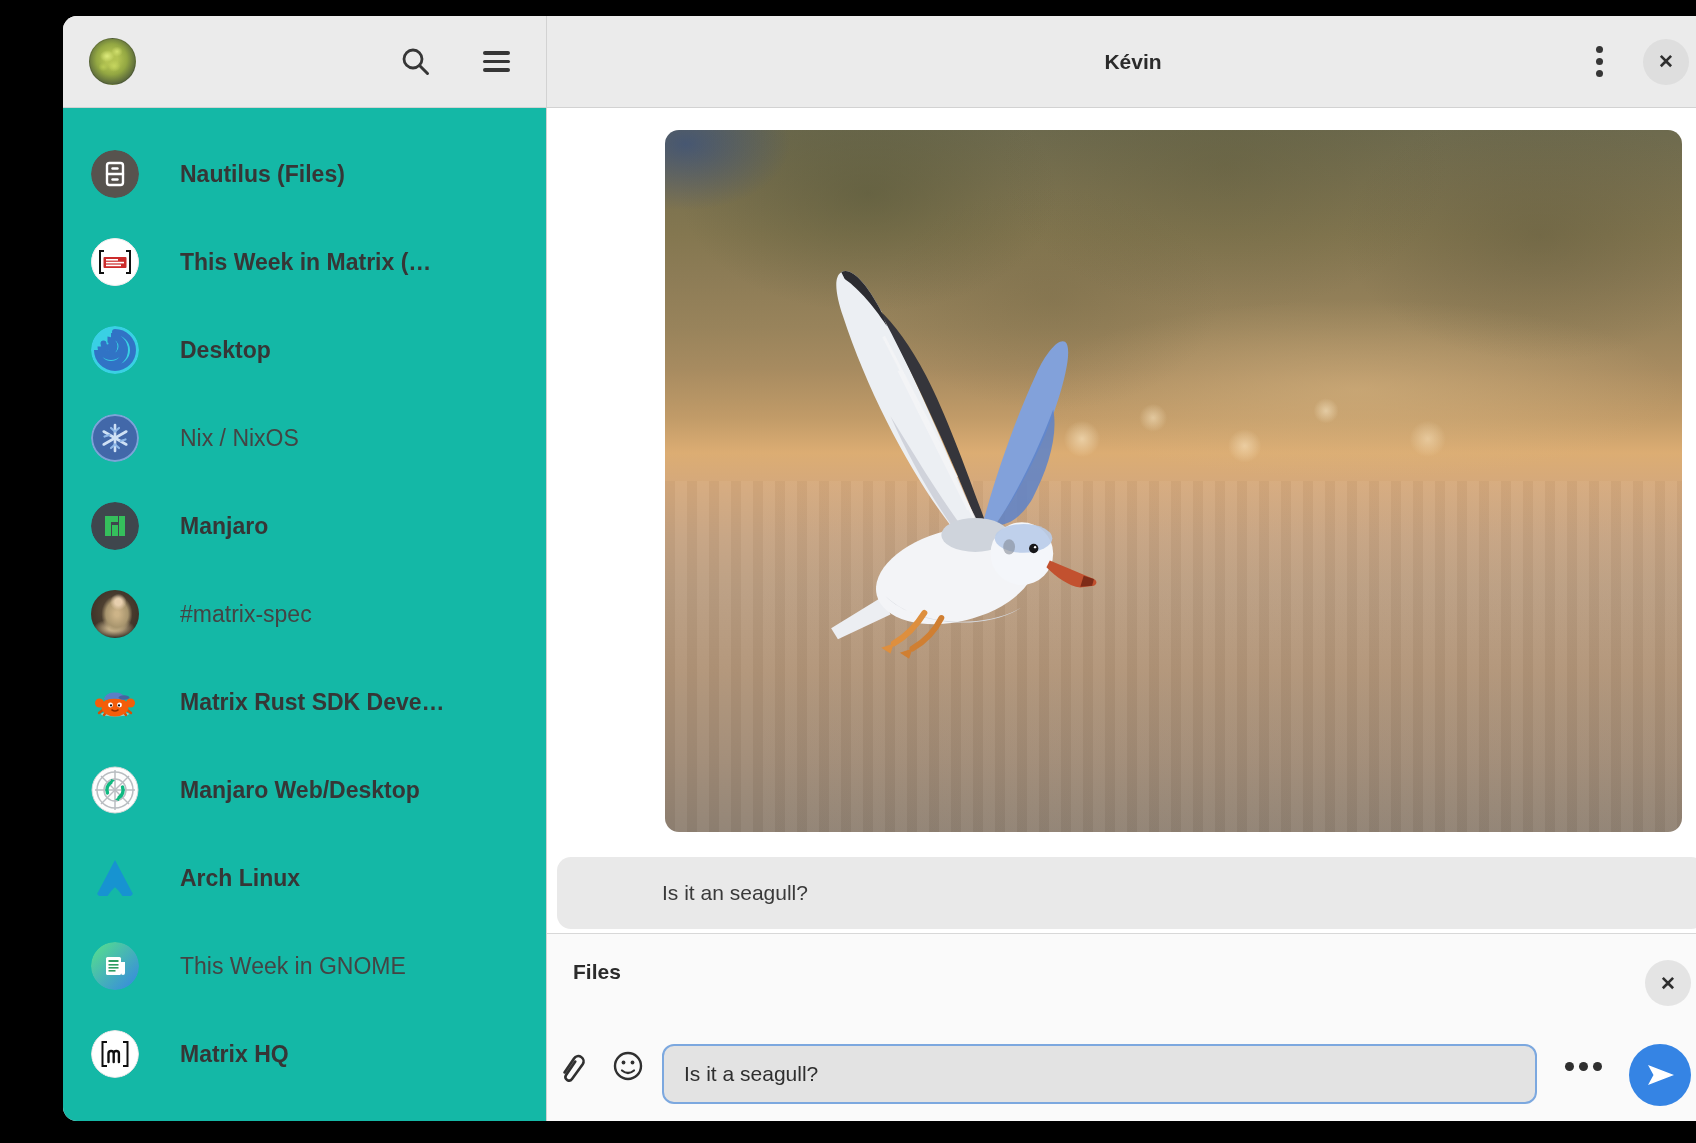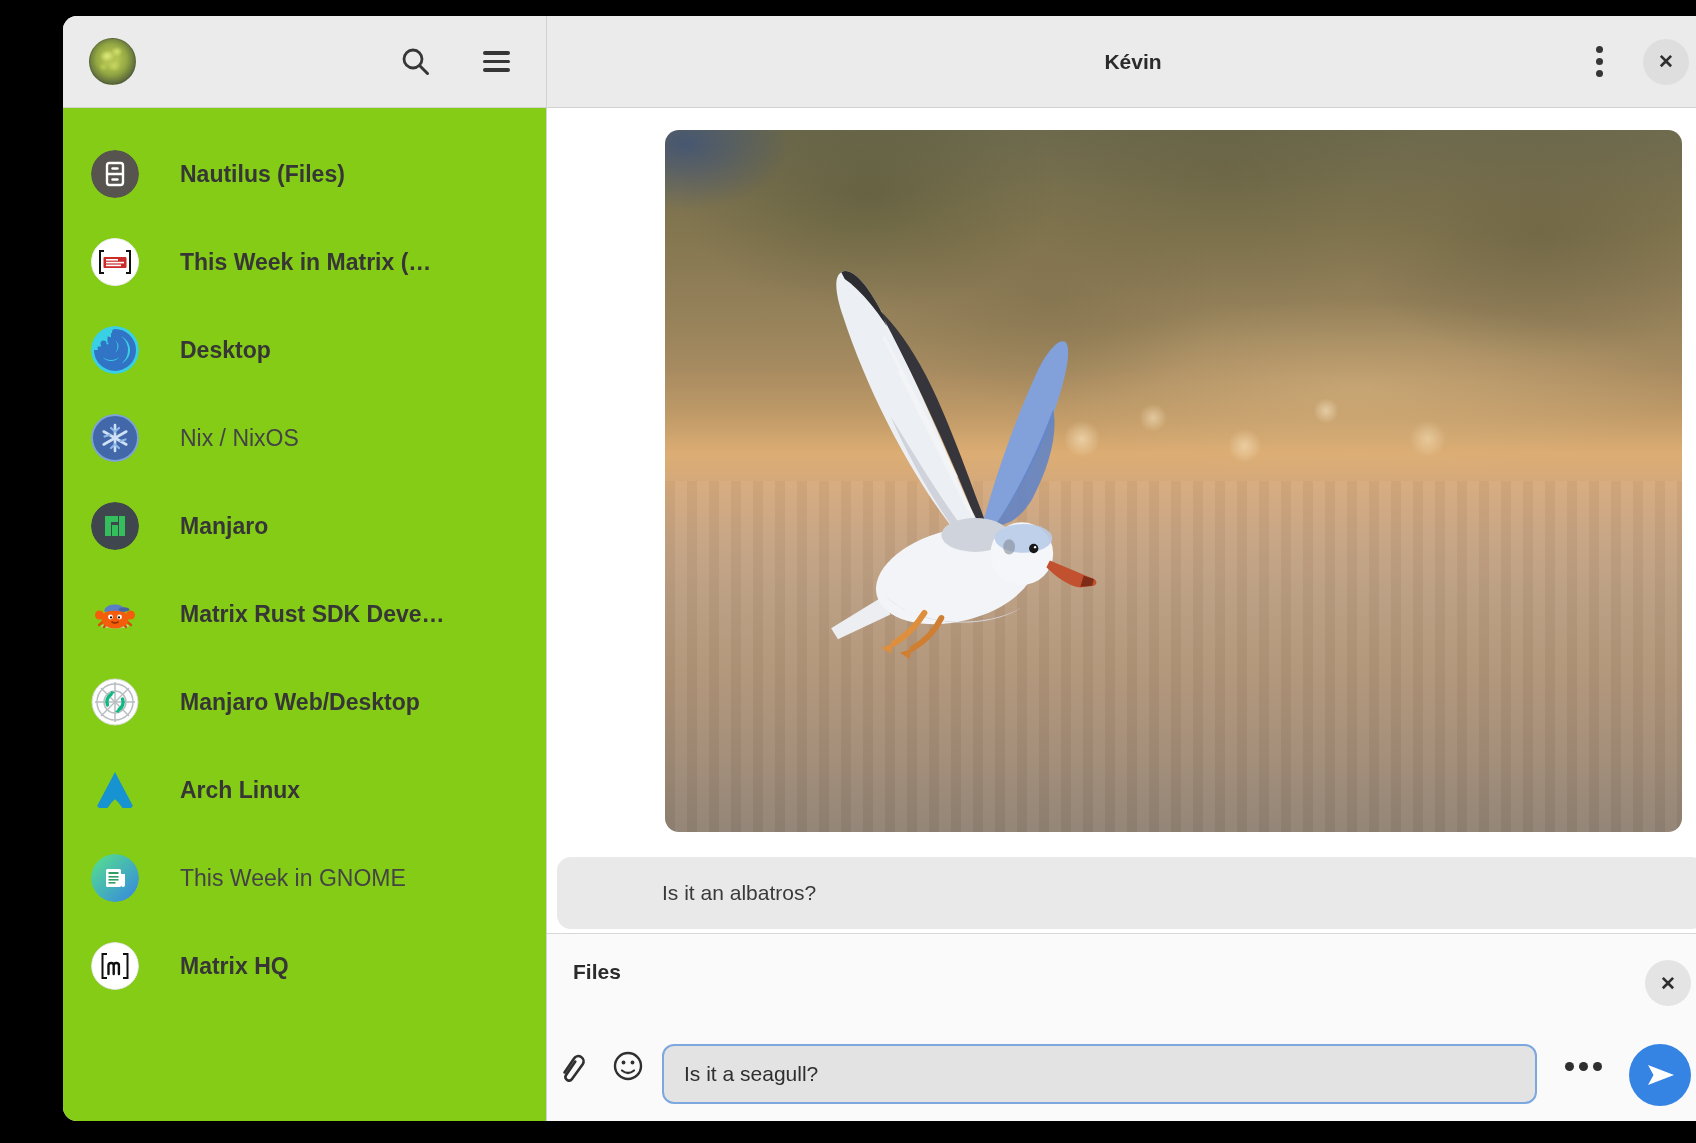--- a/index.html
+++ b/index.html
@@ -38,21 +38,21 @@
   .kebab { width:7px; height:7px; border-radius:50%; background:#363636;
            box-shadow:0 -12px 0 #363636, 0 12px 0 #363636; }
   .kebab-btn { margin-right:22px; }
   .circle-btn { width:46px; height:46px; border-radius:50%; background:#dedede; border:none;
                 display:flex; align-items:center; justify-content:center; cursor:pointer;
                 font-size:19px; font-weight:bold; color:#2f2f2f; flex:none; }
   .close-main { margin-right:30px; }
 
   
   .content { display:flex; height:1013px; }
-  .sidebar { width:484px; flex:none; background:#84cc16; border-right:1px solid #d2d2d2;
+  .sidebar { width:484px; flex:none; background:#14b8a6; border-right:1px solid #d2d2d2;
              padding-top:22px; overflow:hidden; }
   .room { height:88px; display:flex; align-items:center; padding-left:28px; cursor:pointer; }
   .room-avatar { width:48px; height:48px; flex:none; border-radius:50%; overflow:hidden; }
   .room-avatar svg { display:block; }
   .room-label { margin-left:41px; font-size:23px; color:#444; white-space:nowrap; }
   .room.unread .room-label { font-weight:bold; color:#363636; }
 
   .avatar-photo { width:48px; height:48px; border-radius:50%;
     background:
       radial-gradient(11px 11px at 57% 25%, #e7cfae 30%, transparent 75%),
@@ -224,20 +224,24 @@
                 <rect x="14" y="14" width="6" height="20"></rect>
                 <rect x="14" y="14" width="13" height="6"></rect>
               <rect x="21" y="23" width="6" height="11"></rect>
                 <rect x="28" y="14" width="6" height="20"></rect>
               </g>
             </svg>
         </span>
         <span class="room-label">Manjaro</span>
       </div>
 
+      <div class="room">
+        <span class="avatar-photo"></span>
+        <span class="room-label">#matrix-spec</span>
+      </div>
 
       <div class="room unread">
         <span class="room-avatar">
           <svg width="48" height="48" viewBox="0 0 48 48">
             <ellipse cx="24" cy="36" rx="14" ry="2.5" fill="#dadada" opacity=".6"></ellipse>
             <g stroke="#d84e05" stroke-width="2.4" stroke-linecap="round">
               <line x1="13" y1="31" x2="8" y2="35"></line>
                 <line x1="35" y1="31" x2="40" y2="35"></line>
               <line x1="16" y1="33" x2="13" y2="37"></line>
                 <line x1="32" y1="33" x2="35" y2="37"></line>
@@ -364,21 +368,21 @@
             <ellipse cx="268" cy="344" rx="7" ry="9" fill="#7d838e" opacity=".55"></ellipse>
             <circle cx="297" cy="346" r="5.5" fill="#17171a"></circle>
             <circle cx="298.6" cy="344.4" r="1.4" fill="#fff"></circle>
 
             <path d="M316 360 L368 382 C372 384 372 388 368 390 L352 392 C338 390 324 380 312 368 Z" fill="#c2512f"></path>
             <path d="M356 378 L368 382 L366 390 L352 391 Z" fill="#7e2c18"></path>
           </svg>
         </div>
 
         <div class="bubble">
-          <span class="bubble-text">Is it an albatros?</span>
+          <span class="bubble-text">Is it an seagull?</span>
         </div>
       </div>
 
       <div class="edit-panel">
         <div class="edit-label">Files</div>
         <button class="circle-btn close-edit">
           <span>✕</span>
         </button>
 
         <div class="composer">

